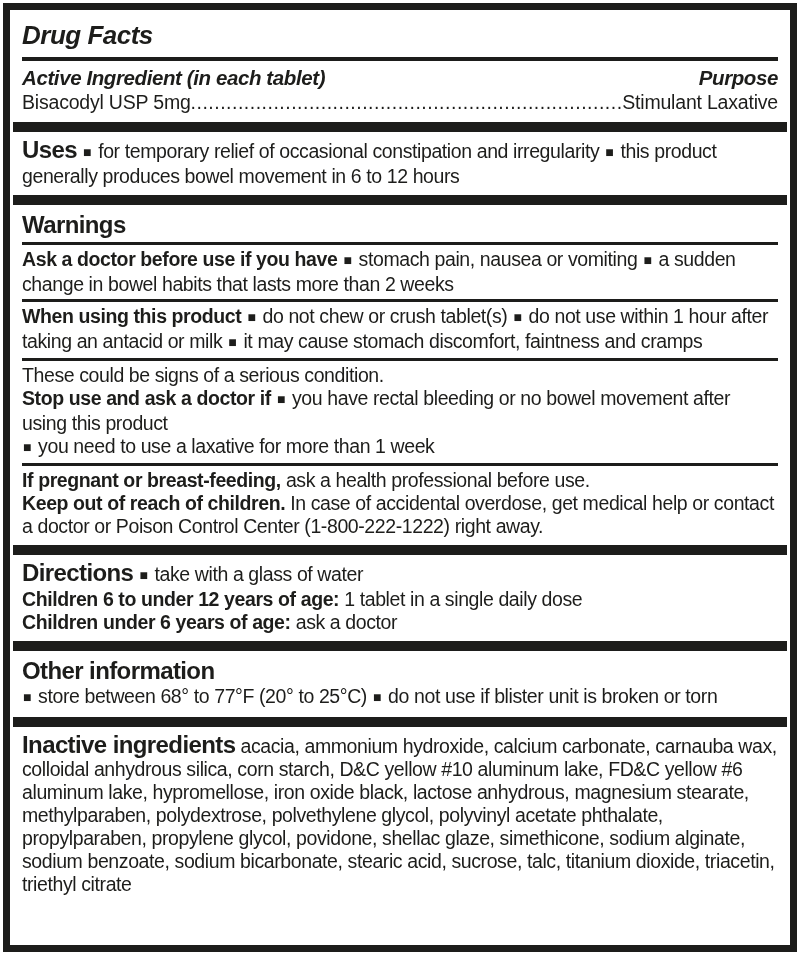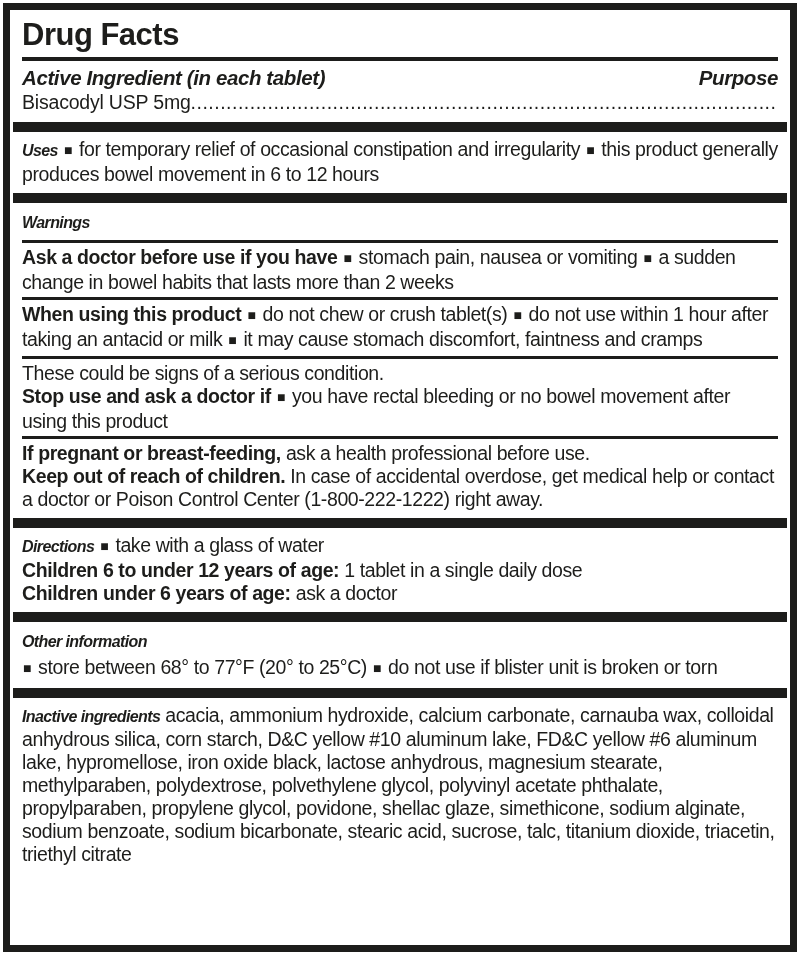--- a/index.html
+++ b/index.html
@@ -19,25 +19,25 @@
     flex-direction: column;
     overflow: hidden;
   }
   .section { padding: 4px 12px 5px 12px; }
   .bar { flex: none; height: 10px; background: #1d1d1b; margin: 2px 3px; }
   .rule { height: 3px; background: #1d1d1b; margin: 3px 0; }
   .title-rule { height: 4px; background: #1d1d1b; margin: 3px 0 4px 0; }
 
   .txt { font-size: 19.5px; line-height: 23px; letter-spacing: -0.4px; }
   .title {
-    font-size: 31px; font-weight: bold; 
+    font-size: 26px; font-weight: bold; font-style: italic;
     letter-spacing: -0.5px; line-height: 38px; padding-top: 2px;
   }
   .h {
-    font-size: 16px; font-weight: bold; font-style: italic;
+    font-size: 24px; font-weight: bold; 
     letter-spacing: -0.6px;
   }
   .h-block { line-height: 28px; }
   .b { font-weight: bold; }
 
   .ai-head {
     display: flex; justify-content: space-between; align-items: flex-start;
     font-size: 20.5px; font-weight: bold; font-style: italic;
     letter-spacing: -0.4px; line-height: 25px;
   }
@@ -68,20 +68,21 @@
     <div class="section">
       <div class="title">Drug Facts</div>
       <div class="title-rule"></div>
       <div class="ai-head">
         <span>Active Ingredient (in each tablet)</span>
         <span>Purpose</span>
       </div>
       <div class="ai-row">
         <span class="ai-left">Bisacodyl USP 5mg</span>
         <span class="dots">........................................................................................................................................................................................................</span>
+        <span class="ai-right">Stimulant Laxative</span>
       </div>
     </div>
 
     <div class="bar"></div>
 
     <div class="section txt">
       <span class="h">Uses</span>
       <span class="bullet">■</span>
       <span>for temporary relief of occasional constipation and irregularity</span>
       <span class="bullet">■</span>
@@ -116,20 +117,24 @@
         <span>it may cause stomach discomfort, faintness and cramps</span>
       </div>
 
       <div class="rule"></div>
 
       <div class="line">These could be signs of a serious condition.</div>
       <div class="line">
         <span class="b">Stop use and ask a doctor if</span>
         <span class="bullet">■</span>
         <span>you have rectal bleeding or no bowel movement after using this product</span>
+      </div>
+      <div class="line">
+        <span class="bullet">■</span>
+        <span>you need to use a laxative for more than 1 week</span>
       </div>
 
       <div class="rule"></div>
 
       <div class="line">
         <span class="b">If pregnant or breast-feeding,</span>
         <span>ask a health professional before use.</span>
       </div>
       <div class="line">
         <span class="b">Keep out of reach of children.</span>

